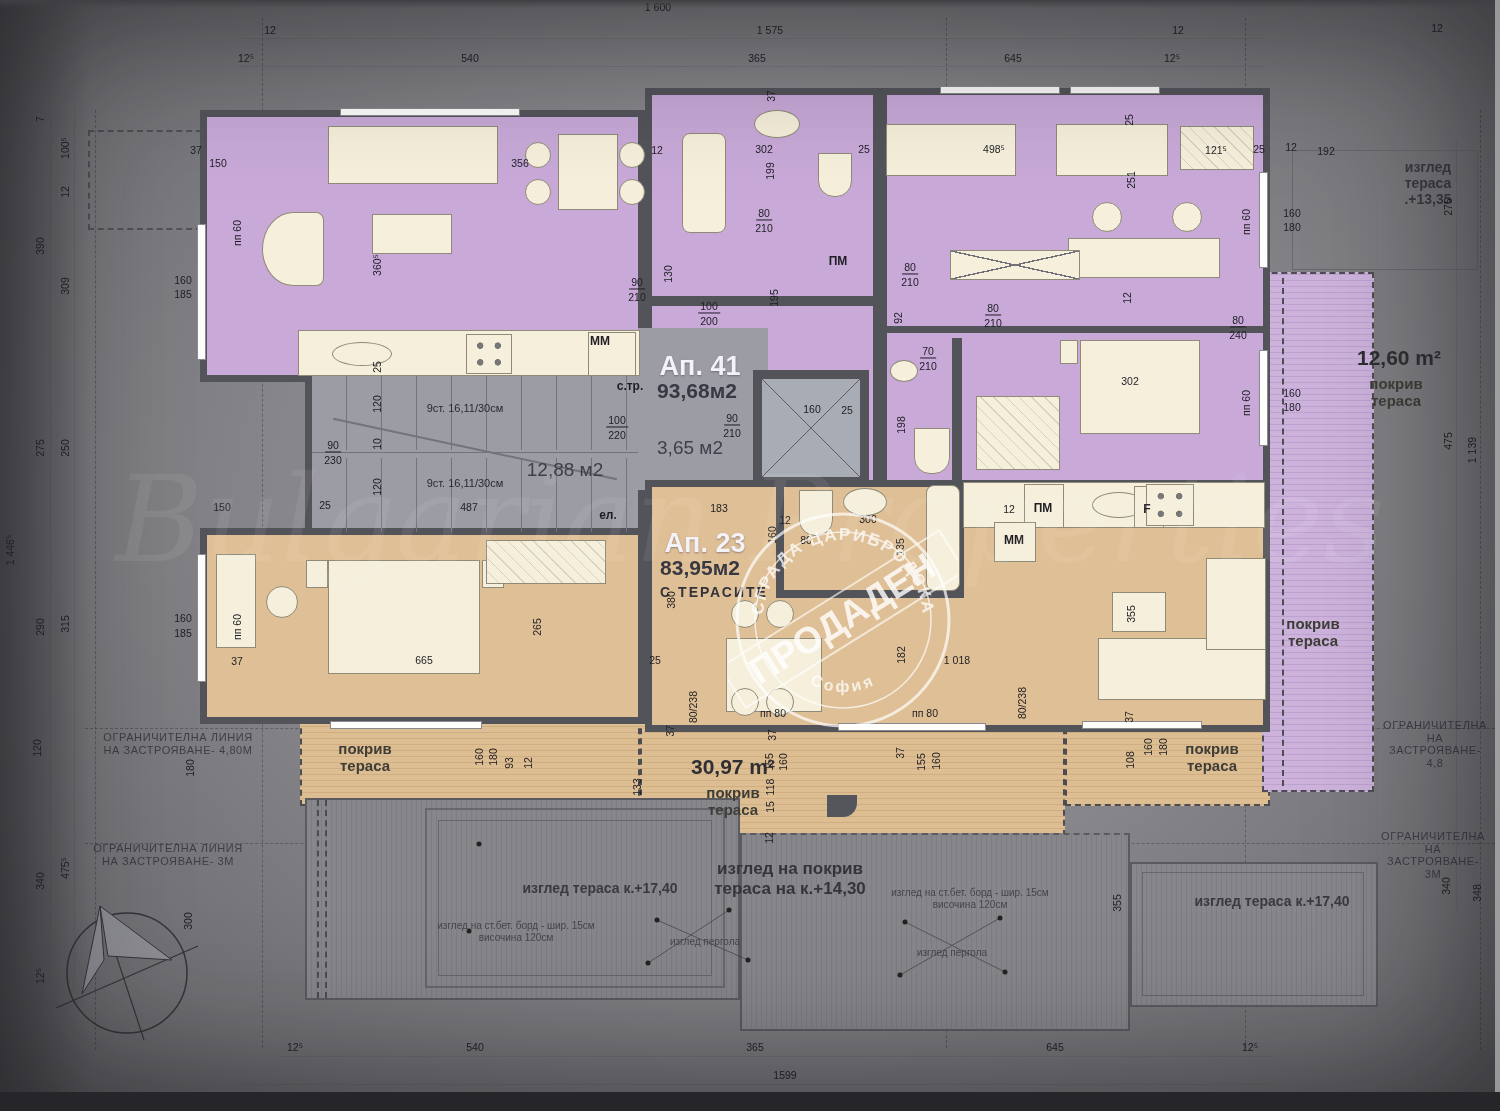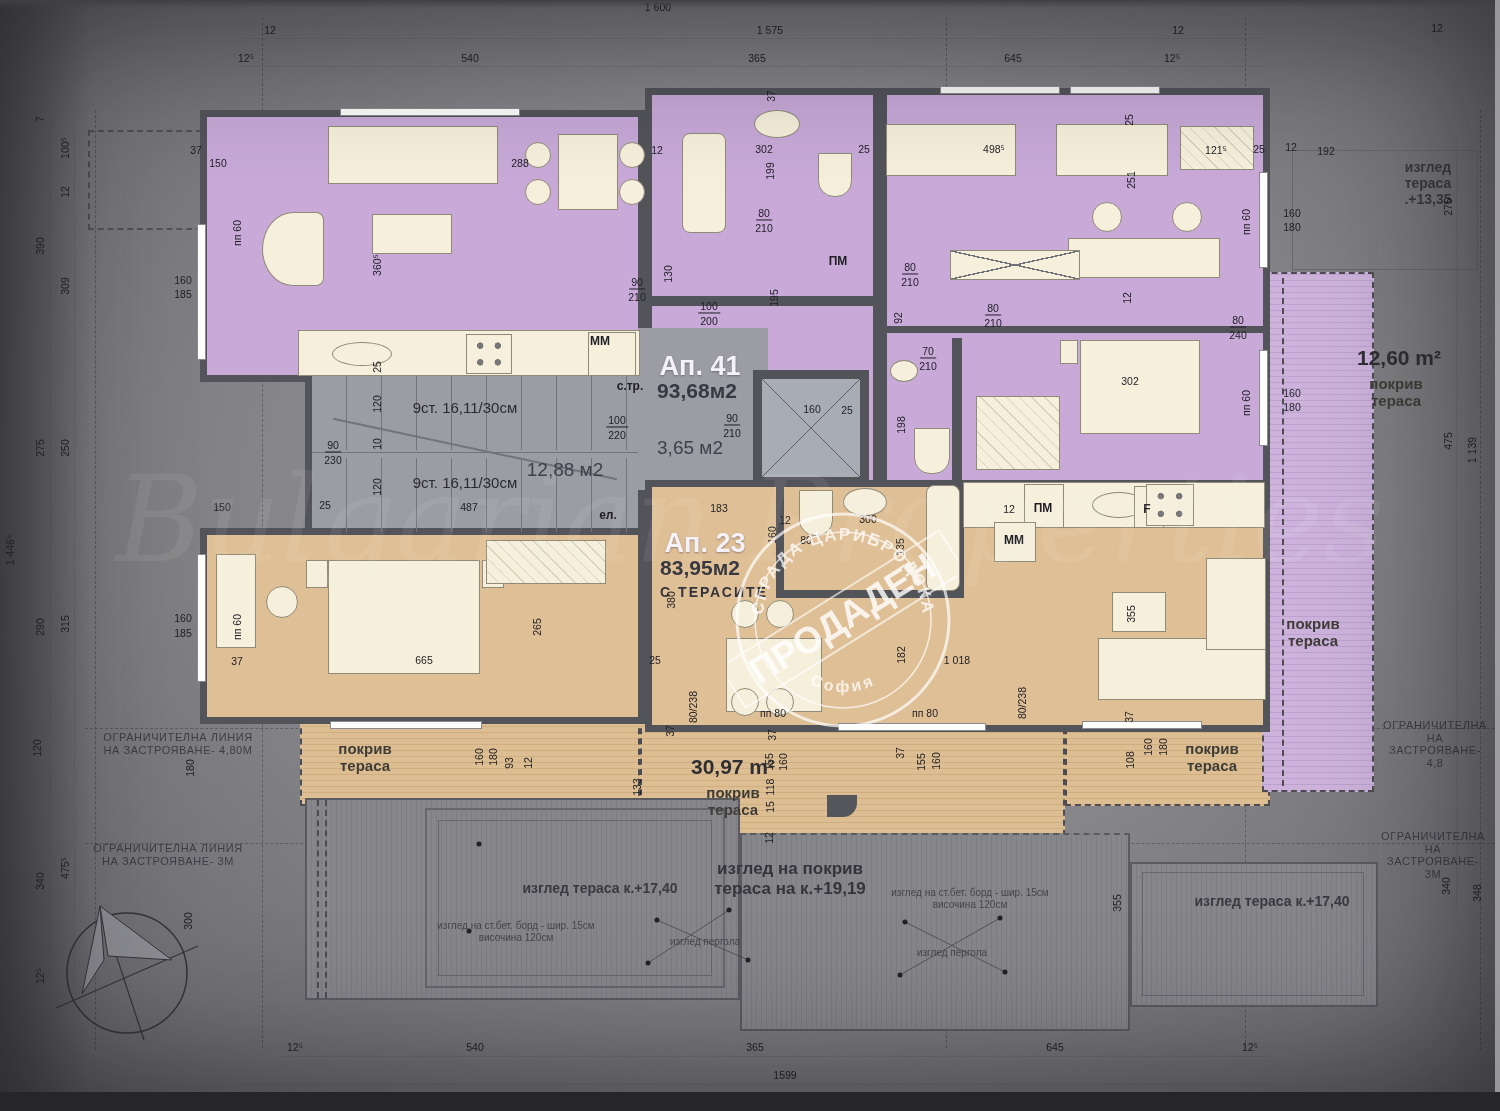--- a/index.html
+++ b/index.html
@@ -46,21 +46,21 @@
   
   .cline{position:absolute;z-index:1;opacity:.4}
   .vdash{border-left:1px dashed #2c2c32}
   .hdash{border-top:1px dashed #2c2c32}
   .faint{position:absolute;z-index:1;background:#4a4a50;opacity:.18}
   
   #ann{position:absolute;inset:0;z-index:8;pointer-events:none}
   .ann{position:absolute;transform:translate(-50%,-50%);white-space:pre-line;text-align:center;line-height:1.15;
     font-family:"Liberation Sans",sans-serif}
   .dim{font-size:10.5px;color:#1e1e24}
-  .dims{font-size:15px;color:#2a2a30}
+  .dims{font-size:11px;color:#2a2a30}
   .dimb{font-size:12px;font-weight:bold;color:#1e1e24}
   .dimu{font-size:10.5px;color:#1e1e24;border-bottom:1px solid #1e1e24;padding:0 2px}
   .dimr{font-size:10.5px;color:#1e1e24;transform:translate(-50%,-50%) rotate(-90deg)}
   .apt-title{font-size:27px;font-weight:bold;color:#f4f2f6;text-shadow:0 1px 2px rgba(60,50,80,.45)}
   .apt-area{font-size:21px;font-weight:bold;color:#383842}
   .apt-note{font-size:14px;font-weight:bold;color:#33333b;letter-spacing:2px}
   .room-area{font-size:19px;color:#40404a}
   .t-lab{font-size:15px;font-weight:bold;color:#3e3d37}
   .t-big{font-size:21px;font-weight:bold;color:#2e2e33}
   .view{font-size:14px;font-weight:bold;color:#393940}
@@ -262,21 +262,21 @@
     <span class="ann dimr" style="left: 40px; top: 976px;">12⁵</span>
     <span class="ann dimr" style="left: 188px; top: 921px;">300</span>
     <span class="ann dim" style="left: 295px; top: 1047px;">12⁵</span>
     <span class="ann dim" style="left: 475px; top: 1047px;">540</span>
     <span class="ann dim" style="left: 755px; top: 1047px;">365</span>
     <span class="ann dim" style="left: 1055px; top: 1047px;">645</span>
     <span class="ann dim" style="left: 1250px; top: 1047px;">12⁵</span>
     <span class="ann dim" style="left: 785px; top: 1075px;">1599</span>
     <span class="ann dim" style="left: 196px; top: 150px;">37</span>
     <span class="ann dim" style="left: 218px; top: 163px;">150</span>
-    <span class="ann dim" style="left: 520px; top: 163px;">288</span>
+    <span class="ann dim" style="left: 520px; top: 163px;">356</span>
     <span class="ann dimr" style="left: 377px; top: 265px;">360⁵</span>
     <span class="ann dimr" style="left: 237px; top: 233px;">пп 60</span>
     <span class="ann dim" style="left: 183px; top: 280px;">160</span>
     <span class="ann dim" style="left: 183px; top: 294px;">185</span>
     <span class="ann dimb" style="left: 600px; top: 342px;">ММ</span>
     <span class="ann dimu" style="left: 637px; top: 283px;">90</span>
     <span class="ann dim" style="left: 637px; top: 297px;">210</span>
     <span class="ann dimr" style="left: 668px; top: 274px;">130</span>
     <span class="ann dim" style="left: 657px; top: 150px;">12</span>
     <span class="ann dimr" style="left: 377px; top: 367px;">25</span>
@@ -391,21 +391,21 @@
 тераса</span>
     <span class="ann t-lab" style="left: 1313px; top: 632px;">покрив
 тераса</span>
     <span class="ann t-big" style="left: 1399px; top: 358px;">12,60 m²</span>
     <span class="ann t-lab" style="left: 1396px; top: 392px;">покрив
 тераса</span>
     <span class="ann view" style="left: 600px; top: 888px;">изглед тераса к.+17,40</span>
     <span class="ann view-sm" style="left: 516px; top: 931px;">изглед на ст.бет. борд - шир. 15см
 височина 120см</span>
     <span class="ann view-big" style="left: 790px; top: 879px;">изглед на покрив
-тераса на к.+19,19</span>
+тераса на к.+14,30</span>
     <span class="ann view-sm" style="left: 705px; top: 942px;">изглед пергола</span>
     <span class="ann view-sm" style="left: 952px; top: 953px;">изглед пергола</span>
     <span class="ann view-sm" style="left: 970px; top: 898px;">изглед на ст.бет. борд - шир. 15см
 височина 120см</span>
     <span class="ann view" style="left: 1272px; top: 901px;">изглед тераса к.+17,40</span>
     <span class="ann limit" style="left: 178px; top: 744px;">ОГРАНИЧИТЕЛНА ЛИНИЯ
 НА ЗАСТРОЯВАНЕ- 4,80М</span>
     <span class="ann limit" style="left: 168px; top: 855px;">ОГРАНИЧИТЕЛНА ЛИНИЯ
 НА ЗАСТРОЯВАНЕ- 3М</span>
     <span class="ann limit" style="left: 1435px; top: 744px;">ОГРАНИЧИТЕЛНА

